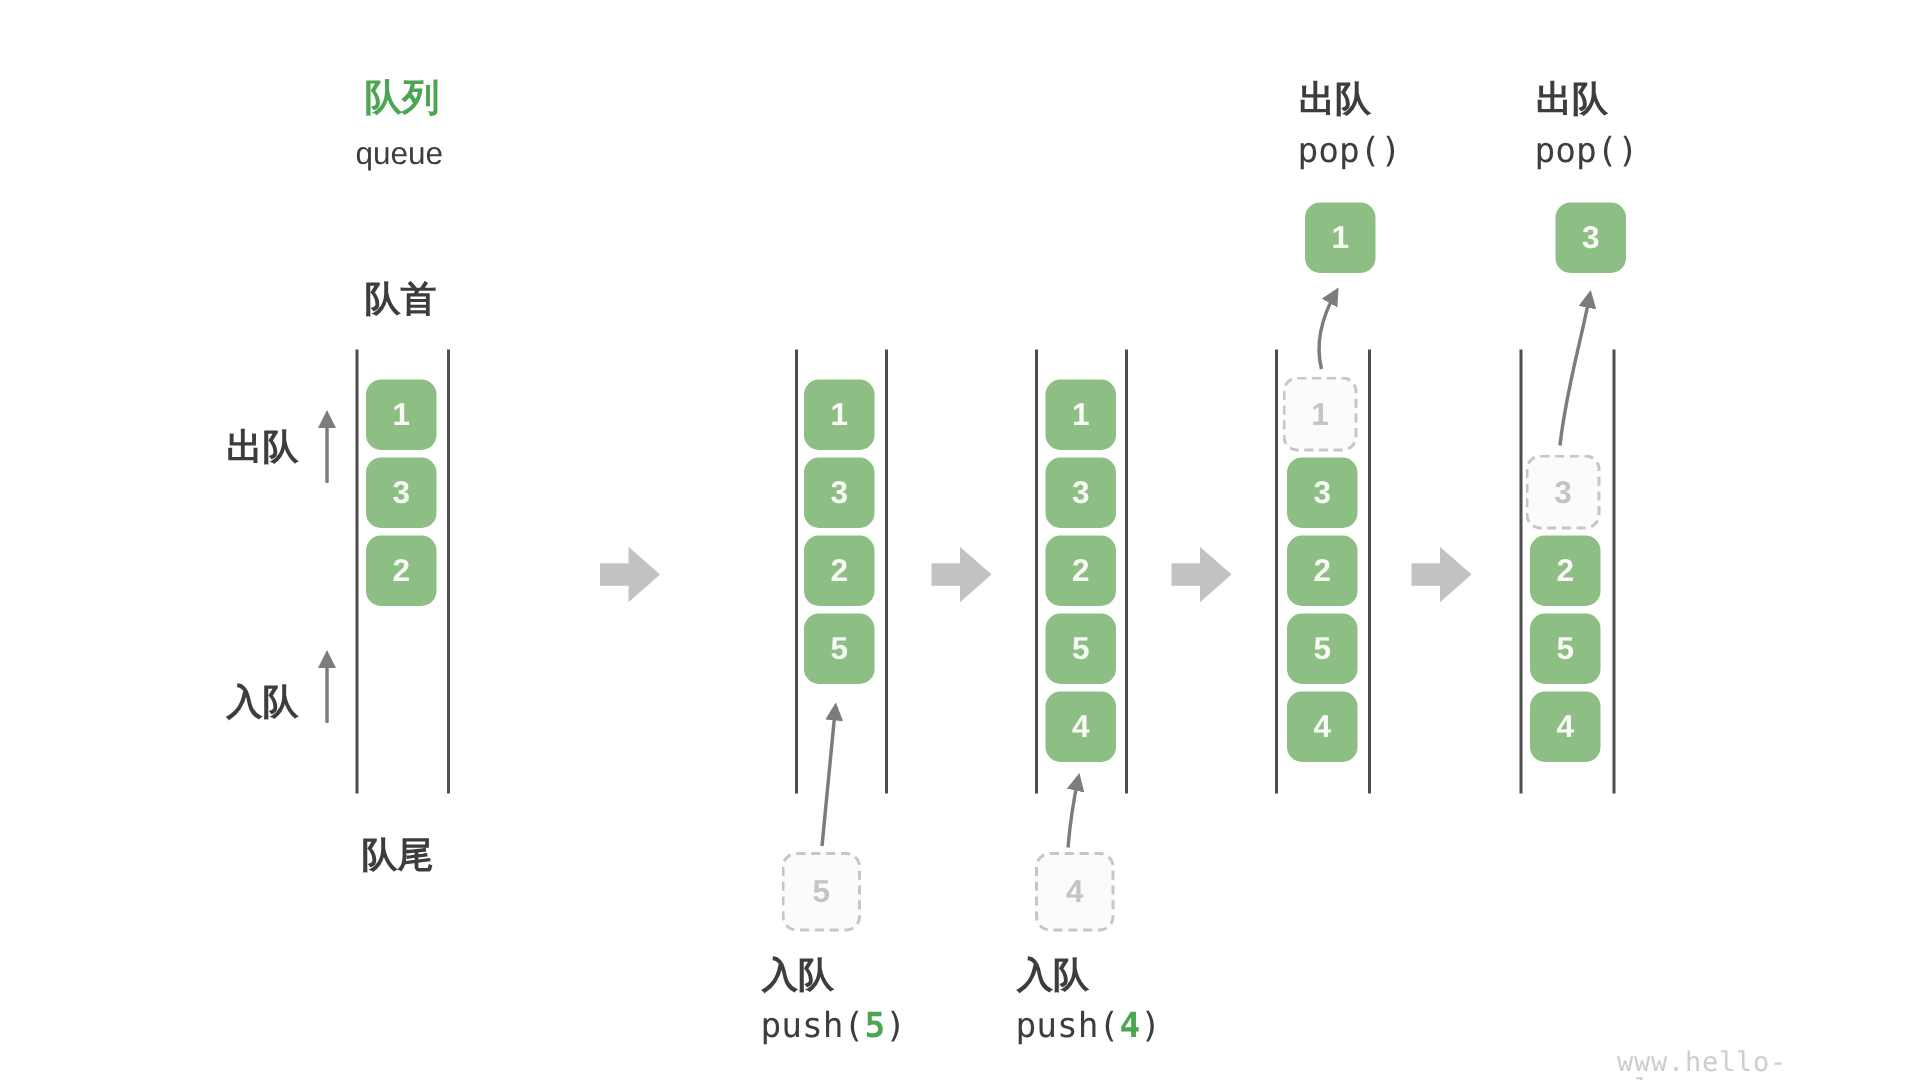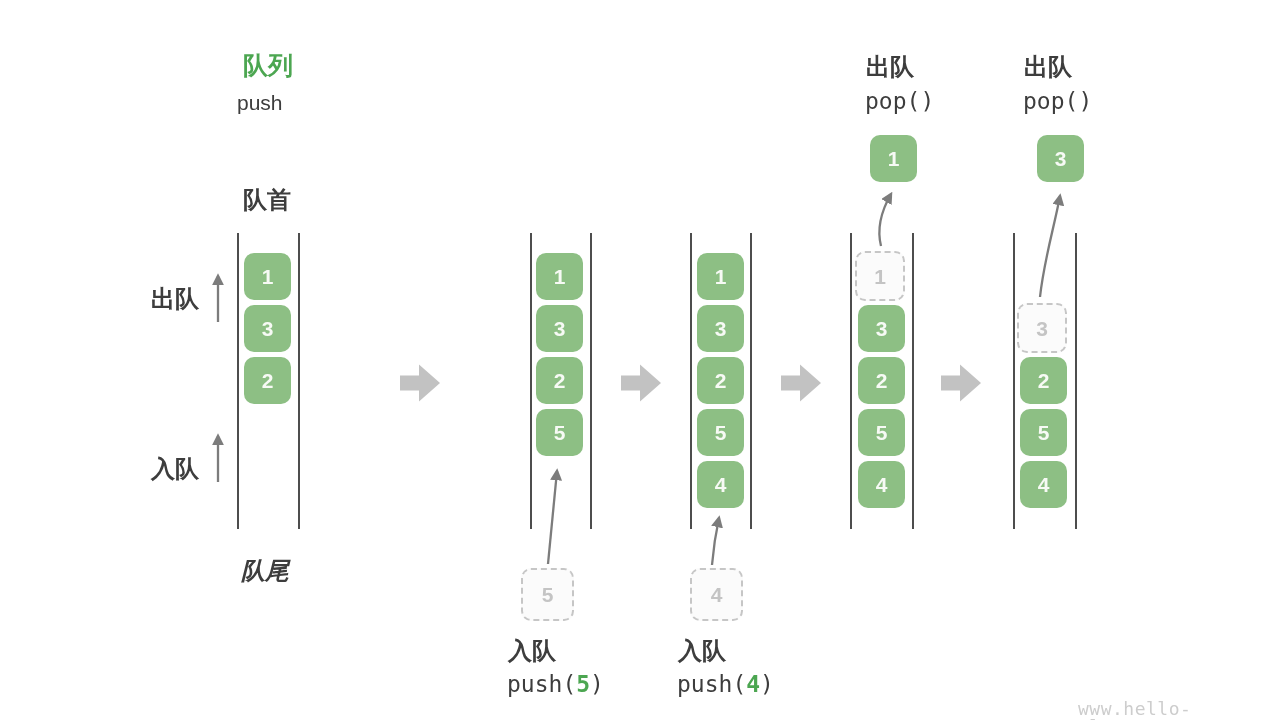--- a/index.html
+++ b/index.html
@@ -60,24 +60,24 @@
     <path fill="#c2c2c2" d="M941,355.5 H960 V344.5 L981,363 L960,381.5 V370.5 H941 Z"></path>
 
     <path fill="none" stroke="#7c7c7c" stroke-width="2.3" marker-end="url(#ah)" d="M548,544 Q553,492 557,451"></path>
     <path fill="none" stroke="#7c7c7c" stroke-width="2.3" marker-end="url(#ah)" d="M712,545 Q714,521 719,498"></path>
 
     <path fill="none" stroke="#7c7c7c" stroke-width="2.3" marker-end="url(#ah)" d="M881,226 C876,206 883,188 891,174"></path>
     <path fill="none" stroke="#7c7c7c" stroke-width="2.3" marker-end="url(#ah)" d="M1040,277 C1044,240 1054,208 1060,176"></path>
   </svg>
 
   <div class="title-zh" style="left:243px; top:33px;">队列</div>
-  <div class="title-en" style="left:237px; top:72px;">push</div>
+  <div class="title-en" style="left:237px; top:72px;">queue</div>
 
   <div class="zh" style="left:243px; top:168px;">队首</div>
-  <div class="zh" style="left:241px; top:539px;font-style:italic;">队尾</div>
+  <div class="zh" style="left:241px; top:539px;">队尾</div>
   <div class="zh" style="left:151px; top:267px;">出队</div>
   <div class="zh" style="left:151px; top:437px;">入队</div>
 
   <div>
     <div class="rail" style="left:237px;"></div>
     <div class="rail" style="left:298px;"></div>
     <div class="box" style="left:244px; top:233px;">1</div>
     <div class="box" style="left:244px; top:285px;">3</div>
     <div class="box" style="left:244px; top:337px;">2</div>
   </div>

